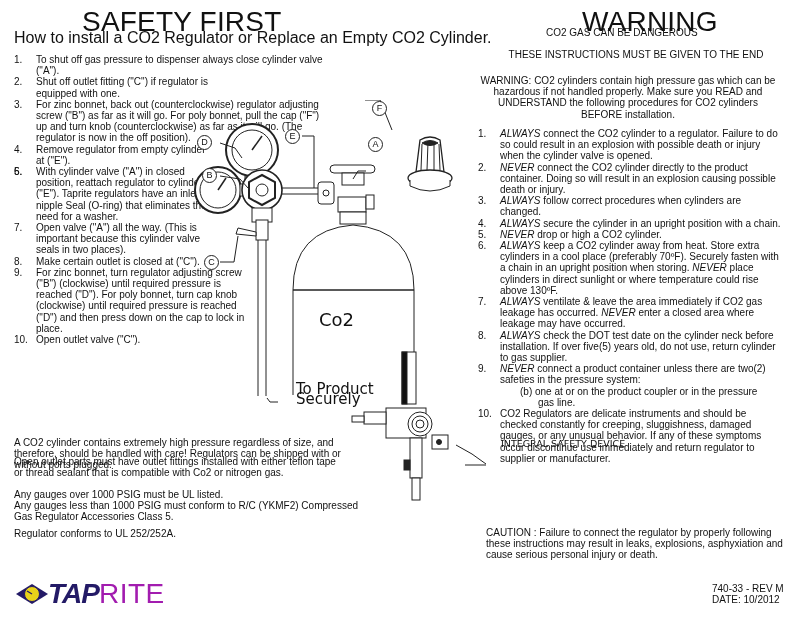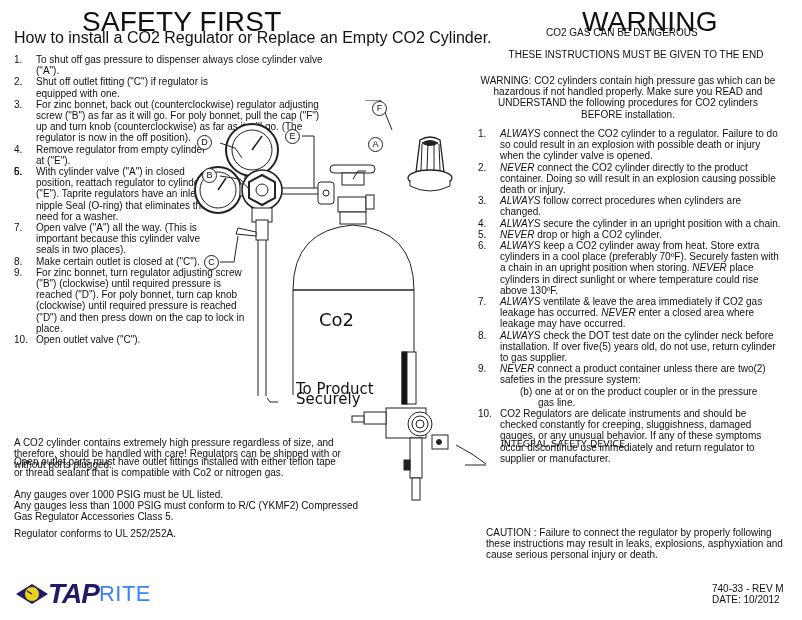--- a/index.html
+++ b/index.html
@@ -42,21 +42,21 @@
 <div class="abs p" style="left:14px; top:500px; width:360px;">Any gauges less than 1000 PSIG must conform to R/C (YKMF2) Compressed Gas Regulator Accessories Class 5.</div>
 <div class="abs p" style="left:14px; top:528px; width:340px;">Regulator conforms to UL 252/252A.</div>
 
 <div class="abs" style="left:14px; top:580px; height:28px; display:flex; align-items:center;">
   <svg width="36" height="26" viewBox="0 0 36 26">
     <polygon points="2,13 18,3 34,13 18,23" fill="#231a66"></polygon>
     <circle cx="18" cy="13" r="7.5" fill="#e8d21a" stroke="#231a66" stroke-width="1"></circle>
     <line x1="13" y1="10" x2="18" y2="13" stroke="#231a66" stroke-width="1.4"></line>
   </svg>
   <span style="font-size:28px; font-weight:bold; font-style:italic; color:#231a66; letter-spacing:-1px; margin-left:-2px;">TAP</span>
-  <span style="font-size:22px; color:#3b82f6; letter-spacing:0.5px;">RITE</span>
+  <span style="font-size:28px; color:#a21caf; letter-spacing:0.5px;">RITE</span>
 </div>
 
 <svg class="abs" style="left:190px; top:100px;" width="300" height="420" viewBox="0 0 300 420" fill="none" stroke="#222" stroke-width="1">
 
   <circle cx="62" cy="50" r="26" fill="#fff" stroke-width="2"></circle>
   <circle cx="62" cy="50" r="20"></circle>
   <line x1="62" y1="50" x2="72" y2="36" stroke-width="1.5"></line>
   <rect x="55" y="76" width="14" height="10" fill="#fff"></rect>
 
   <circle cx="28" cy="90" r="23" fill="#fff" stroke-width="2"></circle>

